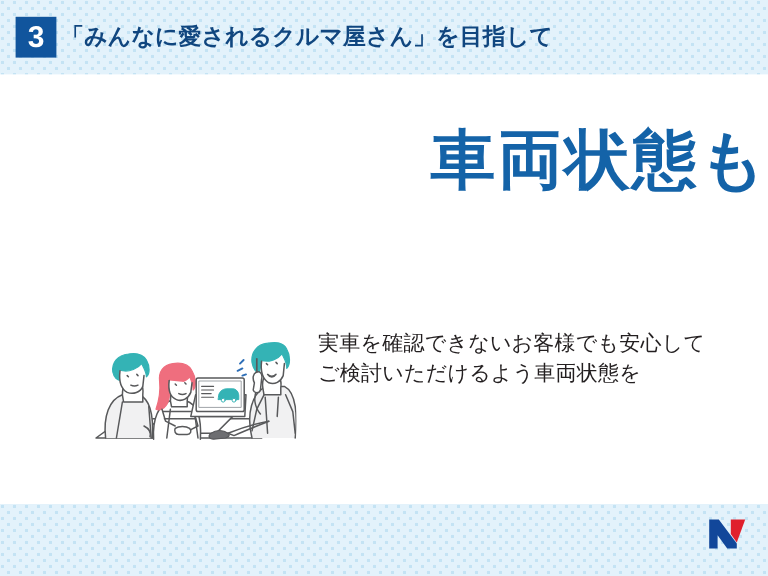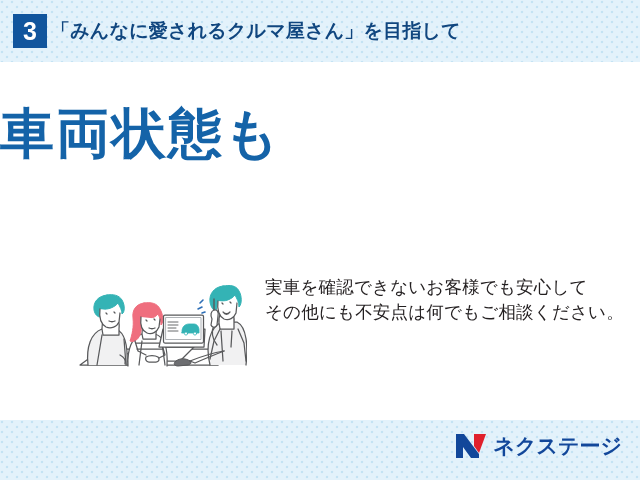--- a/index.html
+++ b/index.html
@@ -68,21 +68,21 @@
     width: 640px;
     height: 358px;
     background: #ffffff;
   }
 
   .headline {
     position: absolute;
     left: 0;
     top: 34px;
     width: 640px;
-    text-align: left;
+    text-align: right;
     color: #1463a8;
     font-weight: bold;
     font-size: 54px;
     line-height: 75px;
     letter-spacing: 2px;
     font-family: "DejaVu Sans", "Liberation Sans", sans-serif;
   }
   .headline .ln2 {
     letter-spacing: 1px;
   }
@@ -216,29 +216,28 @@
             <path d="M128 92 C124 89 118 89 114 92 C111 94 112 97 116 97 L126 96 C129 95 130 94 128 92 Z" fill="#6d6e71" stroke="#58595b" stroke-width="1"></path>
             <path d="M162 82 C152 86 142 90 133 94 L128 92"></path>
 
             <path d="M138 34 L141 31 M136 40 L140 38 M140 44 L143 43" stroke="#2e6fb7" stroke-width="1.6"></path>
           </g>
         </svg>
       </div>
 
       <div class="bodytext">
         <div>実車を確認できないお客様でも安心して</div>
-        <div>その他にも不安点は何でもご相談ください。</div>
+        <div>ご検討いただけるよう車両状態を</div>
       </div>
 
     </div>
   </div>
 
   <div class="footer">
     <div class="logo">
       <svg class="logo-mark" viewBox="0 0 32 26">
         <polygon points="1,25 1,1 9,1 24,21 24,25 16,25 8,14 8,25" fill="#12479a"></polygon>
         <polygon points="19,1 31,1 24,20 19,13" fill="#e0202c"></polygon>
       </svg>
-      <div class="logo-text">ネクステージ</div>
     </div>
   </div>
 
 </div>
 
 </body></html>

